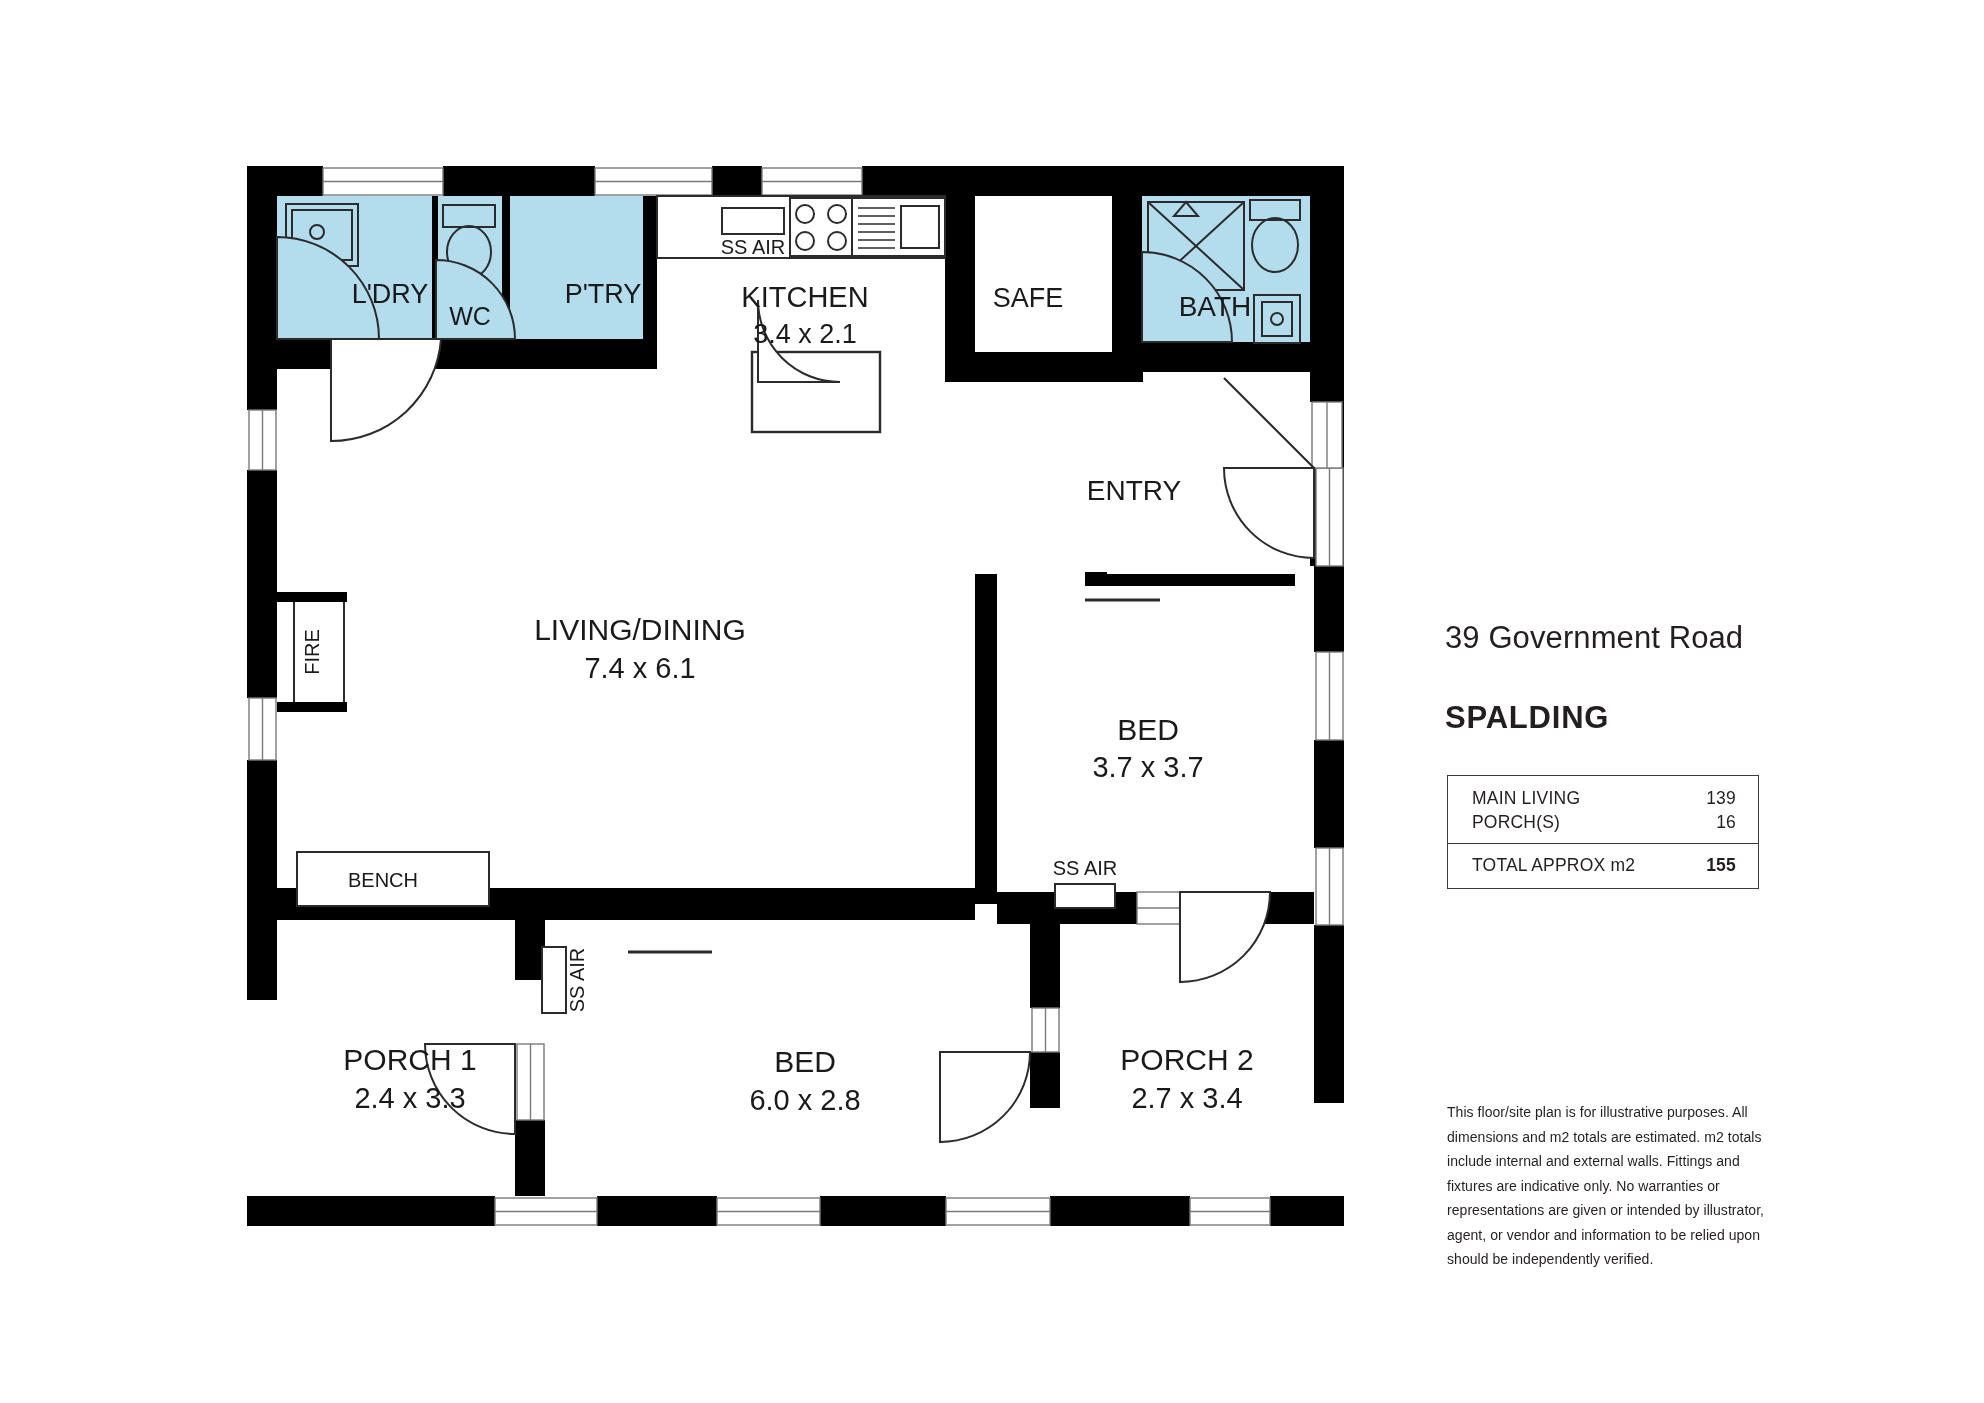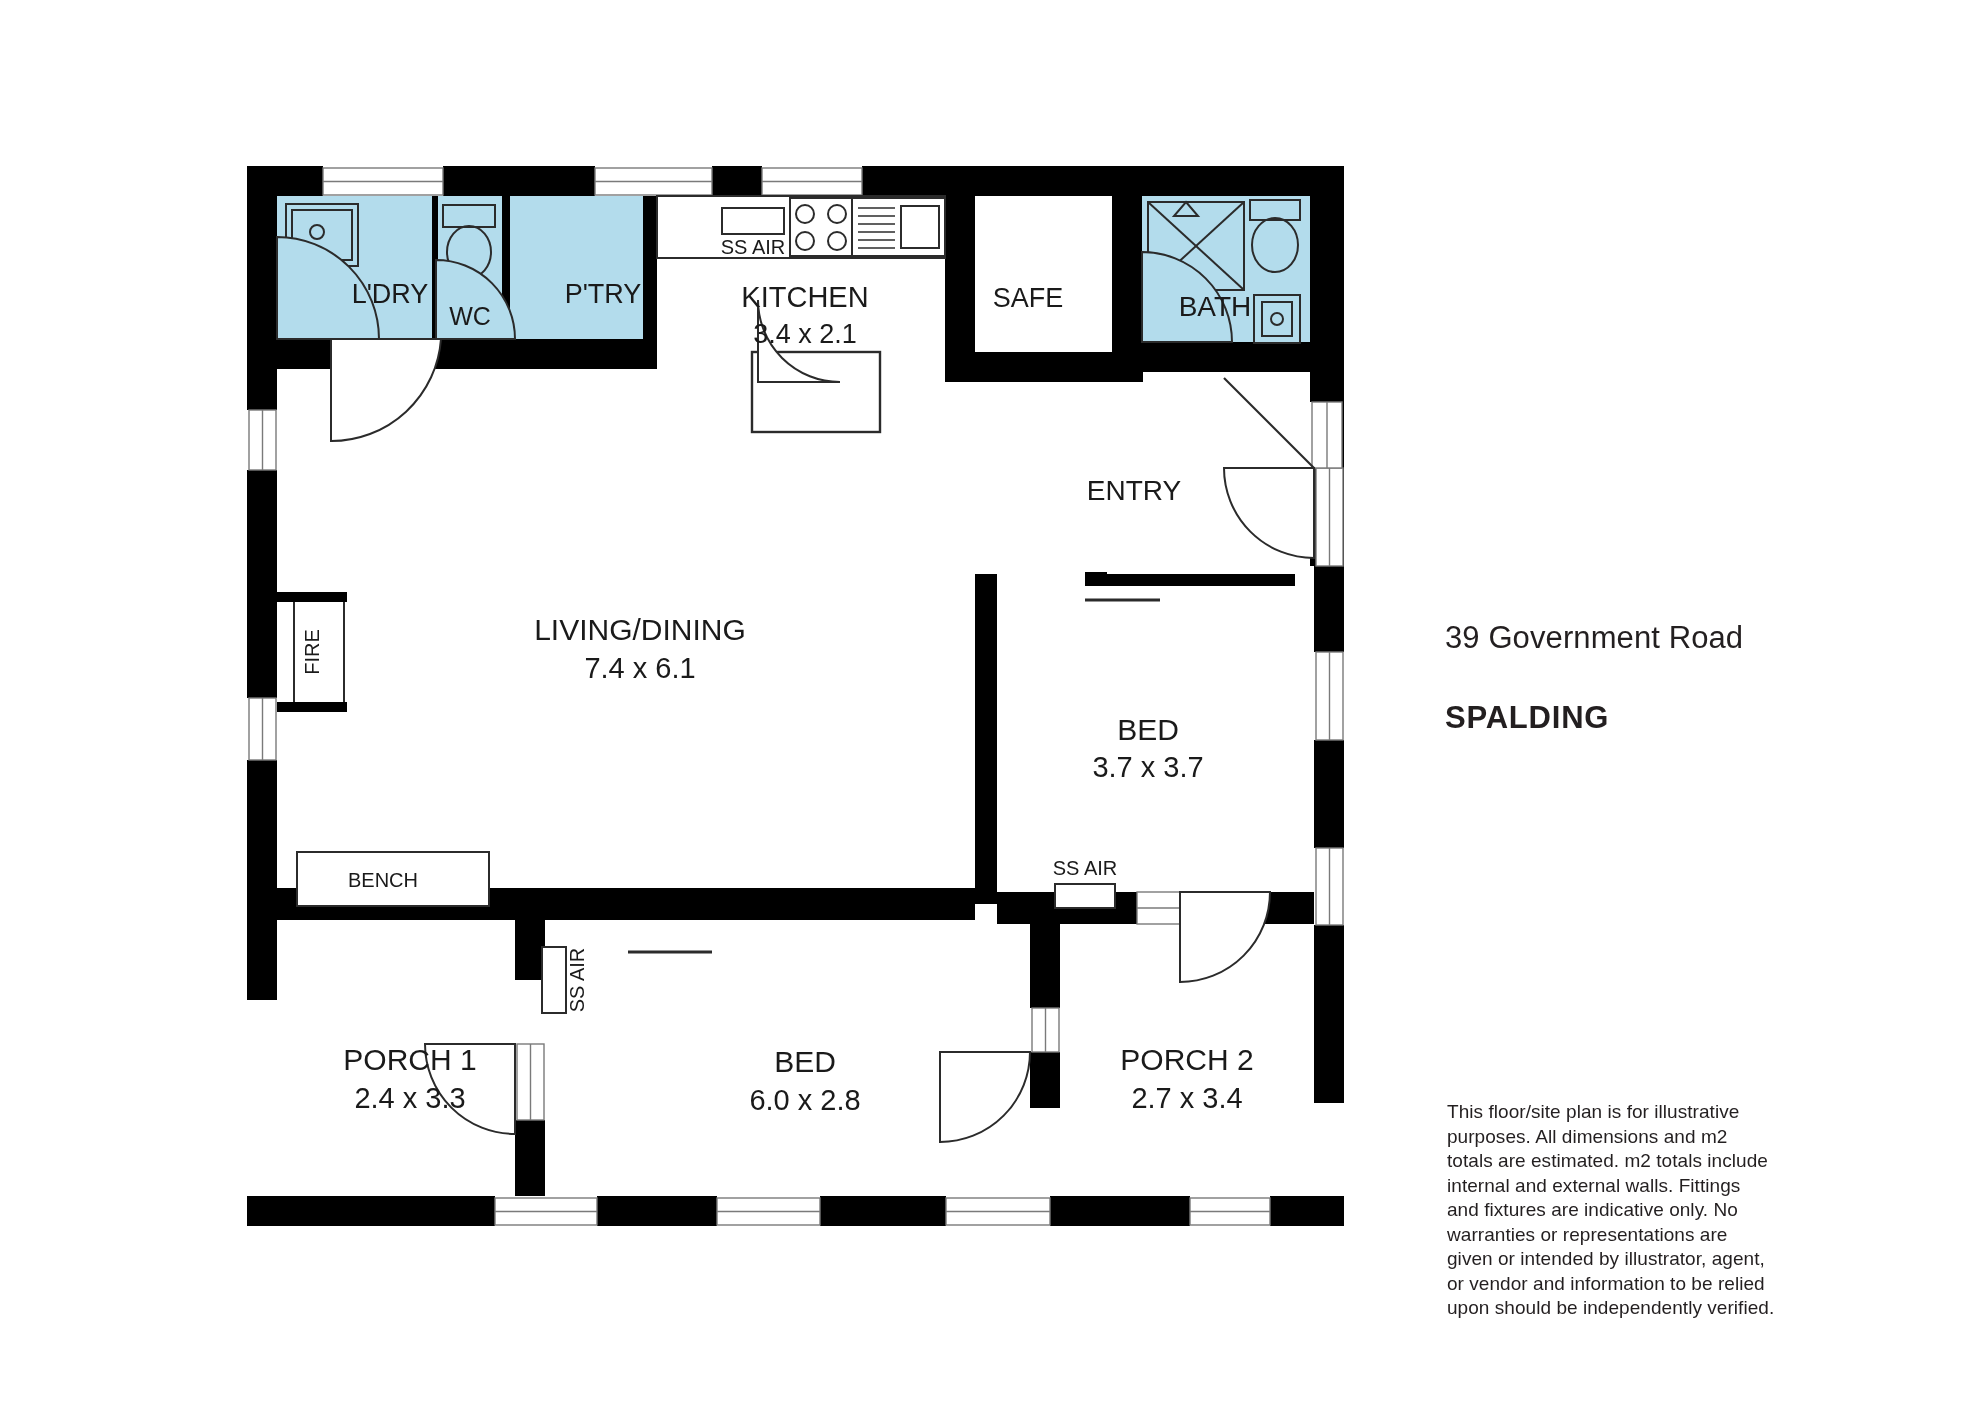--- a/index.html
+++ b/index.html
@@ -104,21 +104,21 @@
     width: 300px;
     height: 105px;
   }
 
   
   .disclaimer {
     position: absolute;
     left: 2px;
     top: 1100px;
     width: 330px;
-    font-size: 19px;
+    font-size: 14px;
     line-height: 24.5px;
     color: #231f20;
     letter-spacing: 0.05px;
   }
 
   
   .rm { font-family: "Liberation Sans", sans-serif; fill: #1a1a1a; }
 </style>
 </head>
 <body>
@@ -380,18 +380,36 @@
       </g>
 
     </svg>
   </div>
 
   <div id="info">
 
     <div class="addr-line1">39 Government Road</div>
     <div class="addr-line2">SPALDING</div>
 
+    <div class="area-table">
+      <div class="area-rows">
+        <div class="area-row">
+          <span>MAIN LIVING</span>
+          <span>139</span>
+        </div>
+        <div class="area-row">
+          <span>PORCH(S)</span>
+          <span>16</span>
+        </div>
+      </div>
+      <div class="area-total-wrap">
+        <div class="area-total">
+          <span>TOTAL APPROX m2</span>
+          <span class="val">155</span>
+        </div>
+      </div>
+    </div>
 
 
     <div class="disclaimer">This floor/site plan is for illustrative purposes. All dimensions and m2 totals are estimated. m2 totals include internal and external walls. Fittings and fixtures are indicative only. No warranties or representations are given or intended by illustrator, agent, or vendor and information to be relied upon should be independently verified.</div>
 
   </div>
 </div>
 
 </body></html>

